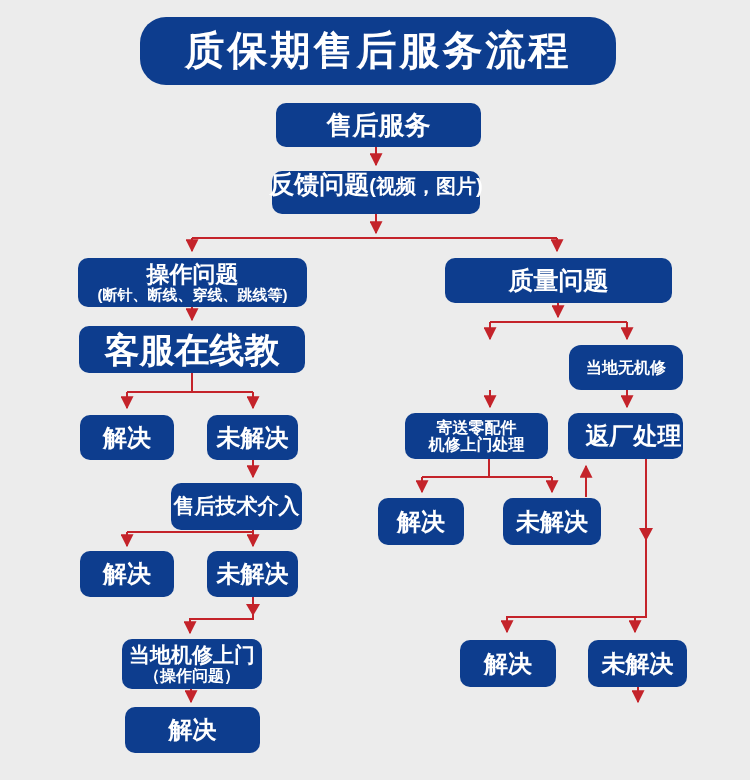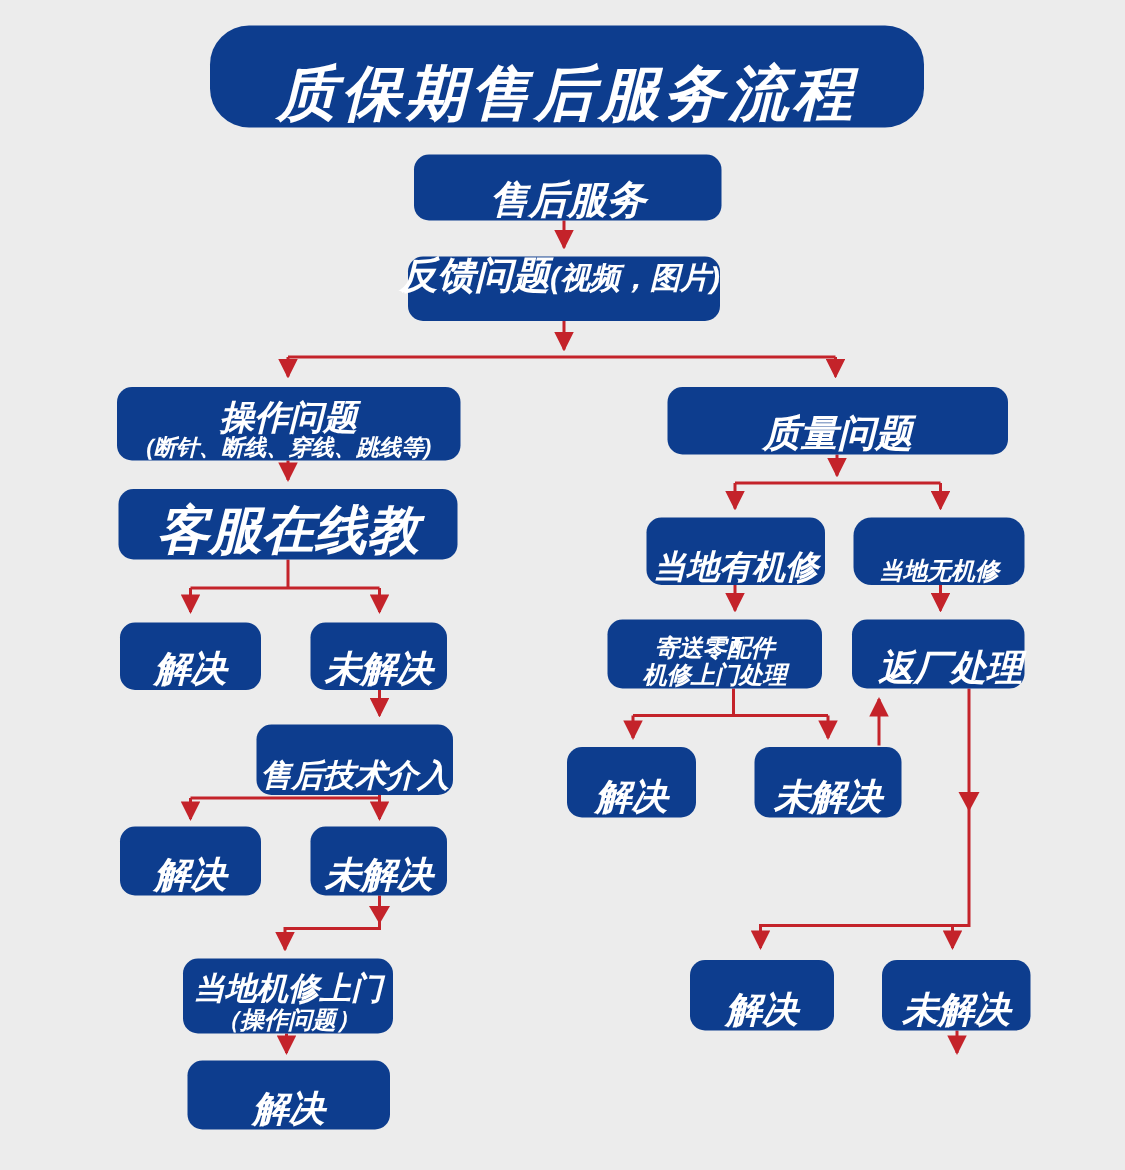--- a/index.html
+++ b/index.html
@@ -19,26 +19,25 @@
   }
   .node {
     position: absolute;
     background: var(--box-blue);
     color: var(--text);
     font-weight: 700;
     border-radius: 10px;
     display: flex;
     flex-direction: column;
     align-items: center;
-    justify-content: flex-end;
+    justify-content: center;
     text-align: center;
     line-height: 1.08;
     box-sizing: border-box;
     white-space: nowrap;
-    font-style: italic;
   }
   .node.row { flex-direction: row; align-items: baseline; }
   .node.title-box { border-radius: 26px; letter-spacing: 3px; }
   .arrows {
     position: absolute;
     left: 0; top: 0;
     width: 750px; height: 780px;
     pointer-events: none;
   }
   .links line, .links polyline {
@@ -129,23 +128,20 @@
   </div>
 
   <div class="node" style="left:445px;top:258px;width:227px;height:45px;font-size:25px;">
     <span>质量问题</span>
   </div>
 
   <div class="node" style="left:79px;top:326px;width:226px;height:47px;font-size:35px;">
     <span>客服在线教</span>
   </div>
 
-  <div class="node" style="left:431px;top:345px;width:119px;height:45px;font-size:22px;">
-    <span>当地有机修</span>
-  </div>
 
   <div class="node" style="left:569px;top:345px;width:114px;height:45px;font-size:16px;border-radius:12px;">
     <span>当地无机修</span>
   </div>
 
   <div class="node" style="left:80px;top:415px;width:94px;height:45px;font-size:24px;">
     <span>解决</span>
   </div>
   <div class="node" style="left:207px;top:415px;width:91px;height:45px;font-size:24px;">
     <span>未解决</span>

